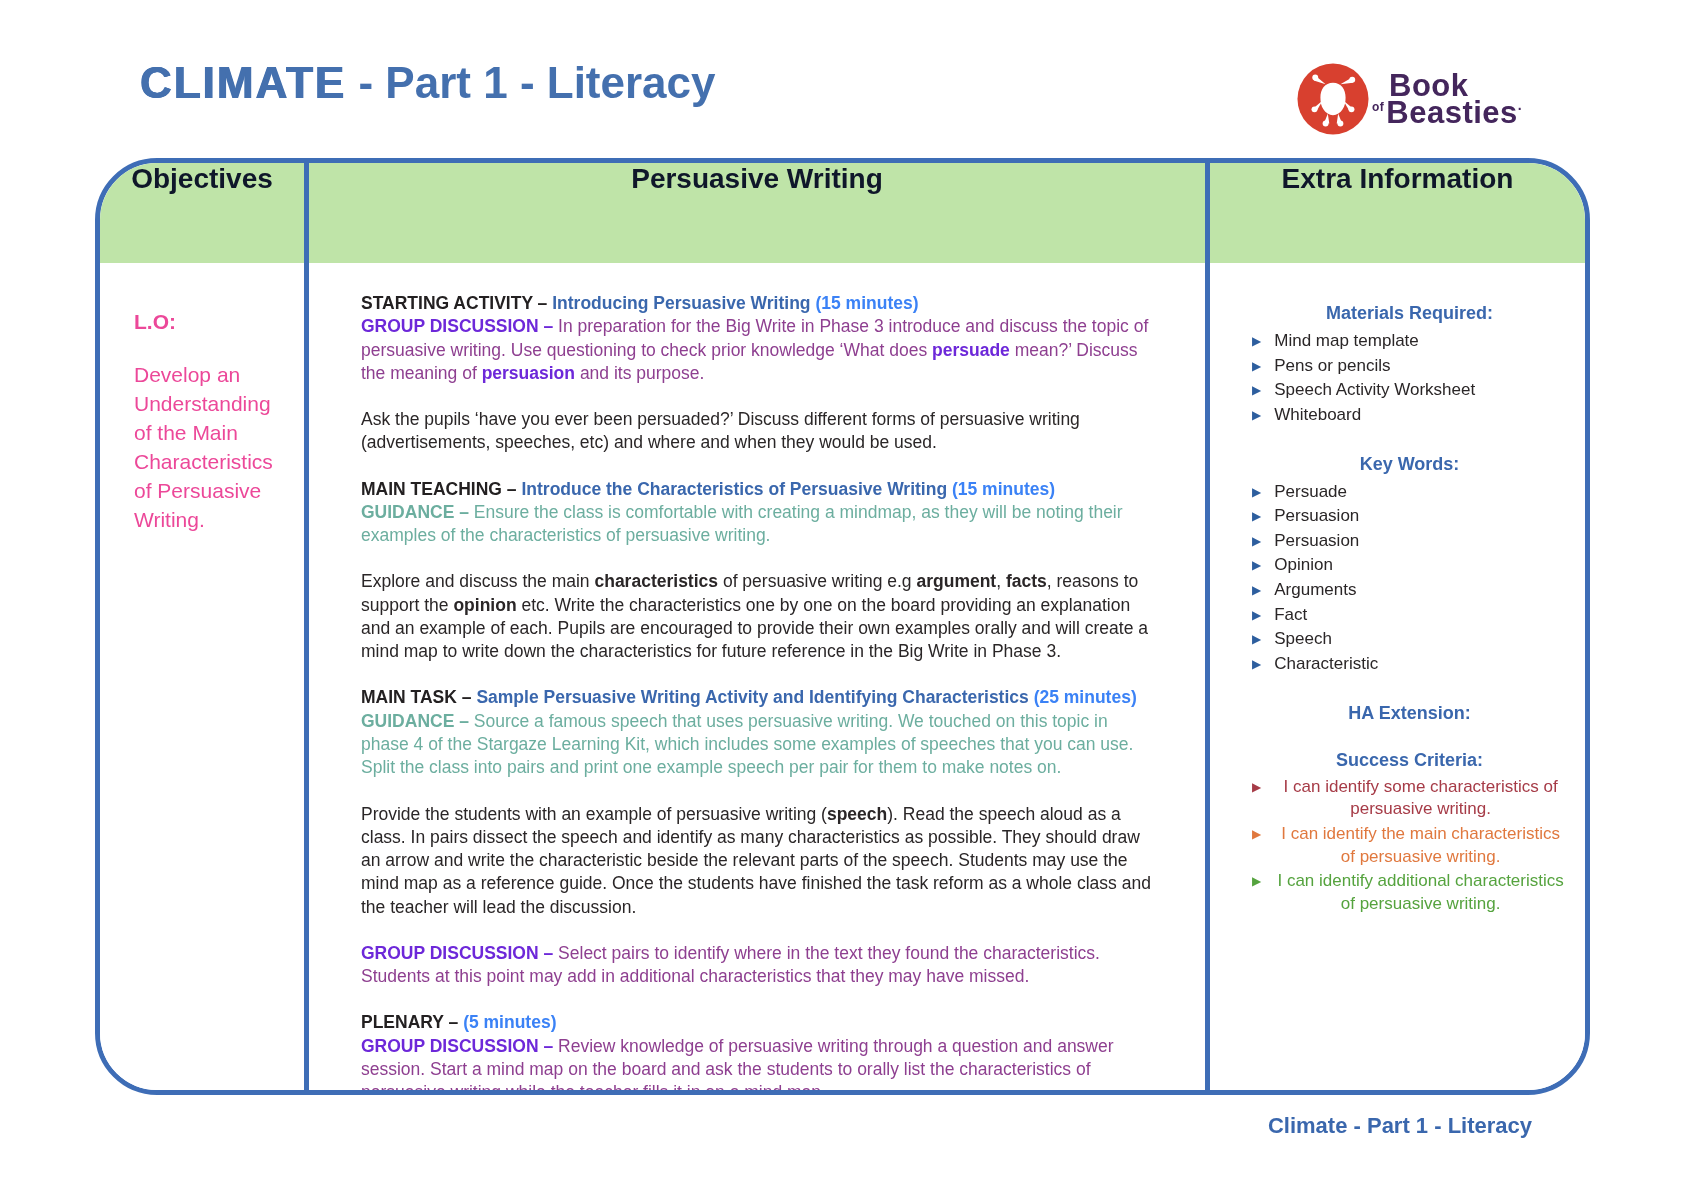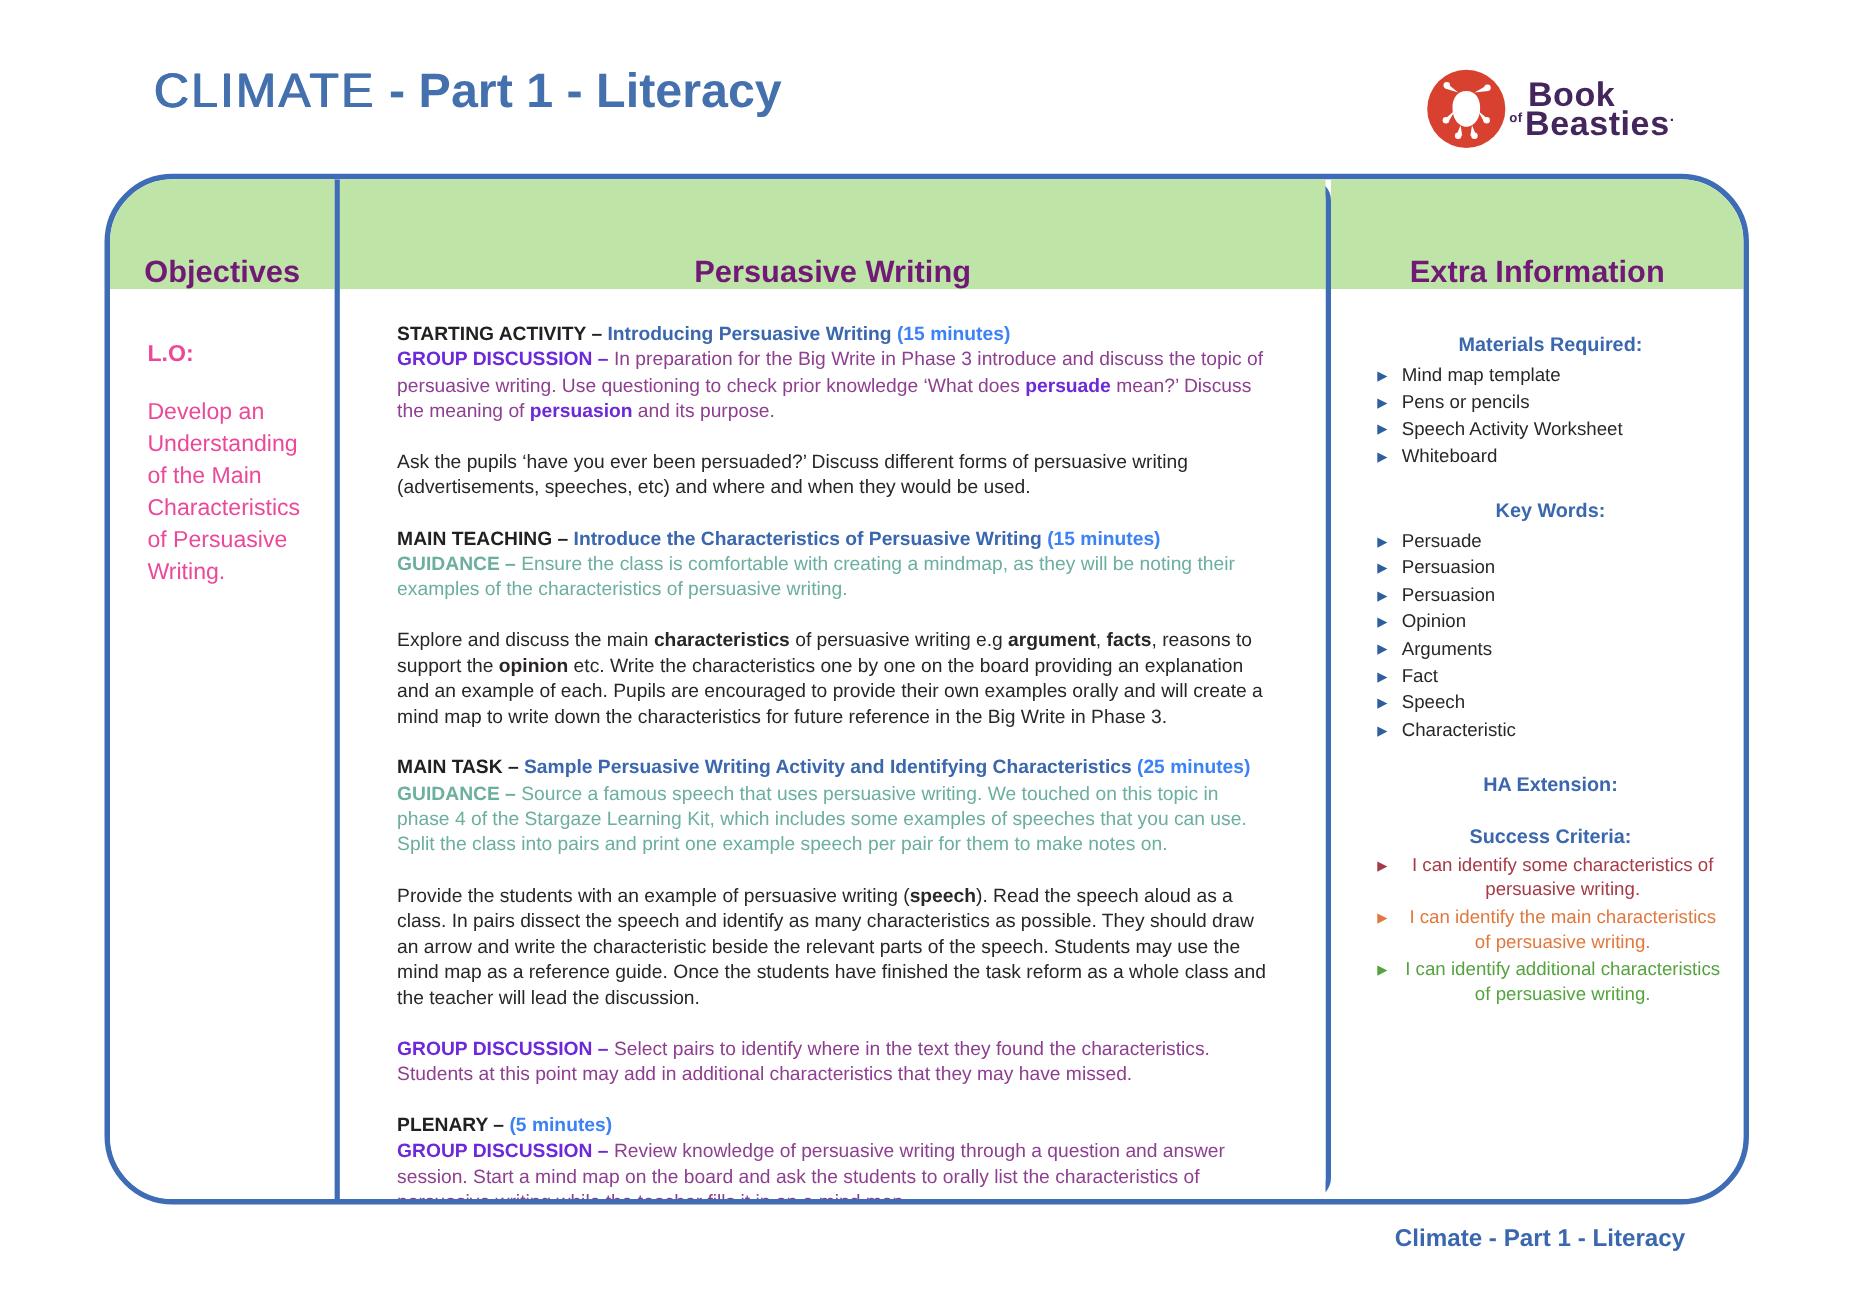--- a/index.html
+++ b/index.html
@@ -12,21 +12,21 @@
     overflow:hidden;
   }
 
   
   .hdr-title {
     position:absolute; left:140px; top:58px;
     font-size:44px; font-weight:bold; color:#4470ae;
     white-space:nowrap;
   }
   .hdr-title .brand {
-    font-weight:400; letter-spacing:2px;
+    font-weight:700; letter-spacing:2px;
     text-shadow:0.6px 0 0 #4470ae, -0.6px 0 0 #4470ae;
   }
   .logo { position:absolute; left:1296px; top:62px; display:flex; align-items:center; gap:2px; }
   .logo-mark { width:74px; height:74px; }
   .logo-text { color:#44265c; font-weight:900; line-height:0.88; font-size:31px; letter-spacing:0.5px; }
   .logo-row1 { margin-left:17px; }
   .logo-row2 { display:flex; align-items:flex-start; }
   .logo-of { font-size:12px; margin:2px 2px 0 0; line-height:1; }
   .logo-dot { font-size:14px; }
 
@@ -35,28 +35,28 @@
     position:absolute; left:95px; top:158px;
     width:1495px; height:937px;
     border:5px solid #3e6db6;
     border-radius:62px;
     display:flex;
     overflow:hidden;
     background:#fff;
   }
   .col { display:flex; flex-direction:column; }
   .col-obj   { width:209px;  border-right:5px solid #3e6db6; }
-  .col-main  { flex:1;       border-right:5px solid #3e6db6;border-radius:19px; }
+  .col-main  { flex:1;       border-right:5px solid #3e6db6; }
   .col-extra { width:375px; }
 
   .th {
     height:100px; flex:0 0 100px;
     background:#bfe4a8;
-    display:flex; align-items:flex-end; justify-content:center;
-    color:#701a75; font-weight:bold; font-size:28px;
+    display:flex; align-items:flex-start; justify-content:center;
+    color:#0f172a; font-weight:bold; font-size:28px;
     text-align:center; line-height:1.15;
   }
   .col-obj   .th { border-top-left-radius:52px; }
   .col-extra .th { border-top-right-radius:52px; }
 
   .td { flex:1; background:#fff; }
 
   
   .col-obj .td { padding:45px 12px 0 34px; color:#ec4899; font-size:21px; line-height:1.38; }
   .col-obj .td p { margin:0 0 24px; }

